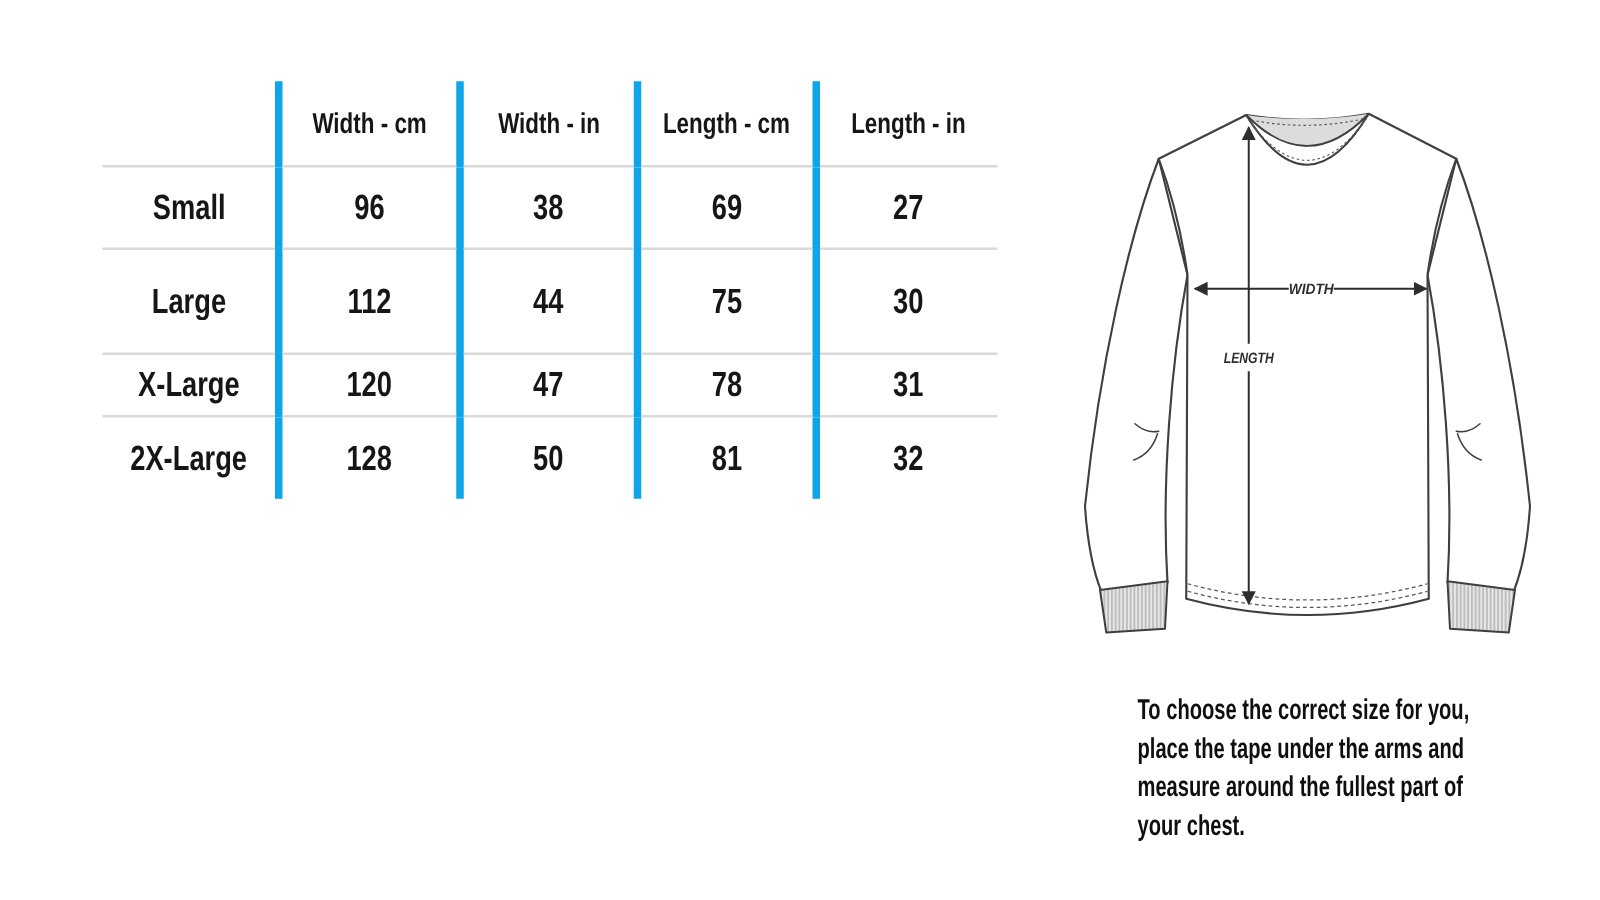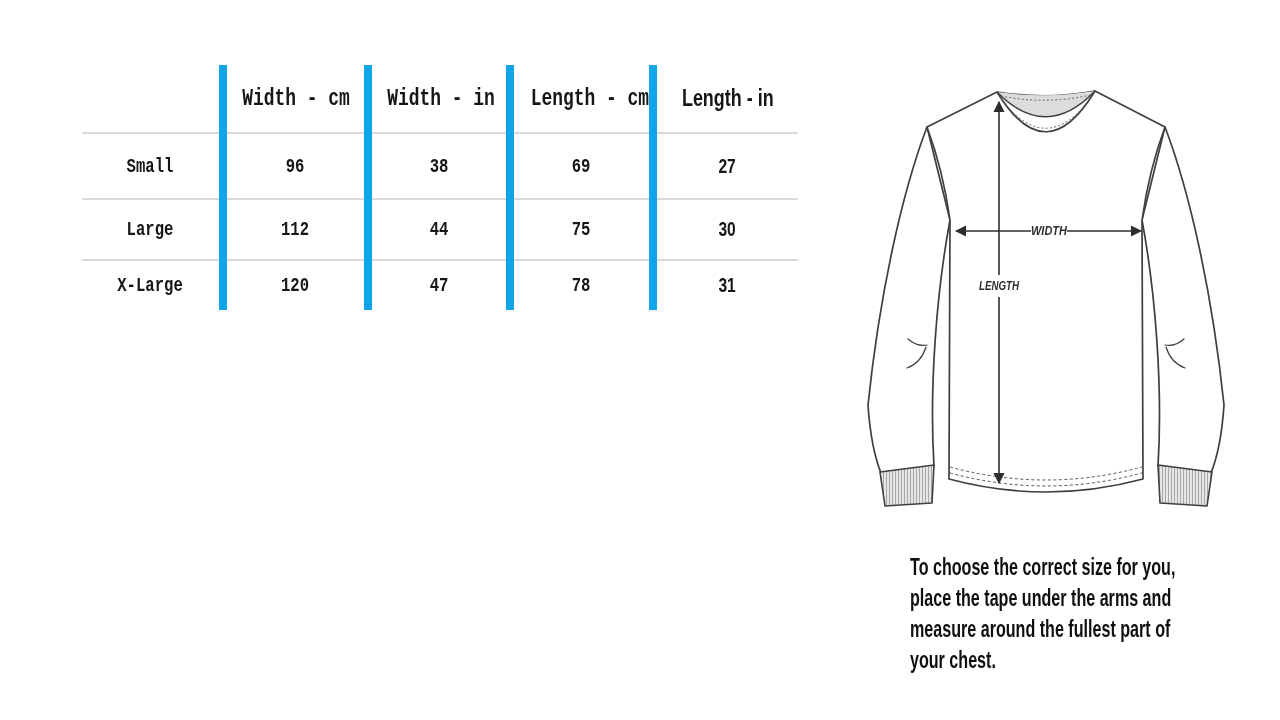--- a/index.html
+++ b/index.html
@@ -7,25 +7,25 @@
   .page{position:relative;width:1280px;height:720px;background:#ffffff;overflow:hidden;}
 
   
   table.sizes{
     position:absolute;left:82px;top:65px;
     border-collapse:collapse;table-layout:fixed;width:716px;
     color:#161616;
   }
   table.sizes td{
     text-align:center;vertical-align:middle;
-    font-weight:bold;font-size:20px;
+    font-weight:bold;font-size:28px;
     padding:0;
   }
   table.sizes tr.hdr td{font-size:23px;}
-  table.sizes td:not(:last-child){border-right:8px solid #0ea5e9;font-family:Liberation Mono, monospace;}
+  table.sizes td:not(:last-child){border-right:6px solid #0ea5e9;}
   table.sizes tr:not(:last-child) td{border-bottom:2px solid #d9d9d9;}
   .cond{display:inline-block;white-space:nowrap;transform:scaleX(0.78);transform-origin:center center;}
 
   
   .shirt-svg{position:absolute;left:855px;top:75px;width:390px;height:460px;}
   .dim-label{font-family:"Liberation Sans", sans-serif;font-style:italic;font-weight:bold;font-size:12px;fill:#2e2e2e;}
 
   
   .instructions{position:absolute;left:910px;top:552px;color:#0f0f0f;}
   .instructions .iline{
@@ -55,33 +55,40 @@
       <td><span class="cond">Length - cm</span></td>
       <td><span class="cond">Length - in</span></td>
     </tr>
     <tr style="height:66px">
       <td><span class="cond">Small</span></td>
       <td><span class="cond">96</span></td>
       <td><span class="cond">38</span></td>
       <td><span class="cond">69</span></td>
       <td><span class="cond">27</span></td>
     </tr>
-    <tr style="height:61px">
+    <tr style="height:84px">
       <td><span class="cond">Large</span></td>
       <td><span class="cond">112</span></td>
       <td><span class="cond">44</span></td>
       <td><span class="cond">75</span></td>
       <td><span class="cond">30</span></td>
     </tr>
     <tr style="height:50px">
       <td><span class="cond">X-Large</span></td>
       <td><span class="cond">120</span></td>
       <td><span class="cond">47</span></td>
       <td><span class="cond">78</span></td>
       <td><span class="cond">31</span></td>
+    </tr>
+    <tr style="height:66px">
+      <td><span class="cond">2X-Large</span></td>
+      <td><span class="cond">128</span></td>
+      <td><span class="cond">50</span></td>
+      <td><span class="cond">81</span></td>
+      <td><span class="cond">32</span></td>
     </tr>
   </tbody>
     </table>
 
   <svg class="shirt-svg" viewBox="0 0 390 460">
     <defs>
       <marker id="ah" viewBox="0 0 10 10" refX="9" refY="5" markerWidth="7" markerHeight="7" orient="auto-start-reverse">
         <path d="M0,0 L10,5 L0,10 Z" fill="#2e2e2e"></path>
       </marker>
       <pattern id="rib" patternUnits="userSpaceOnUse" width="3" height="8">

